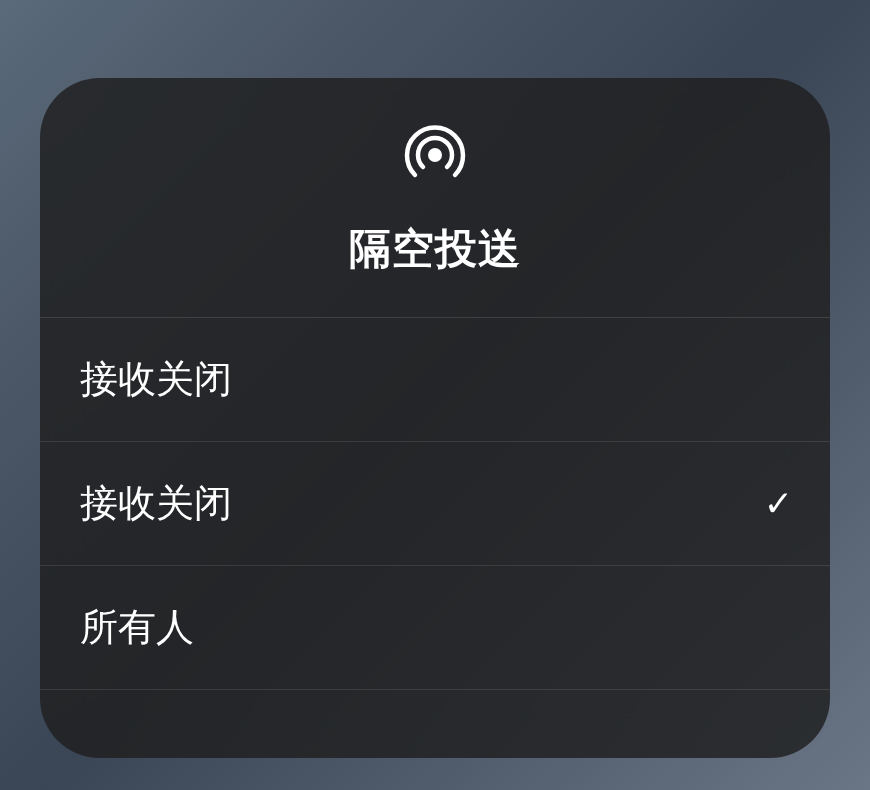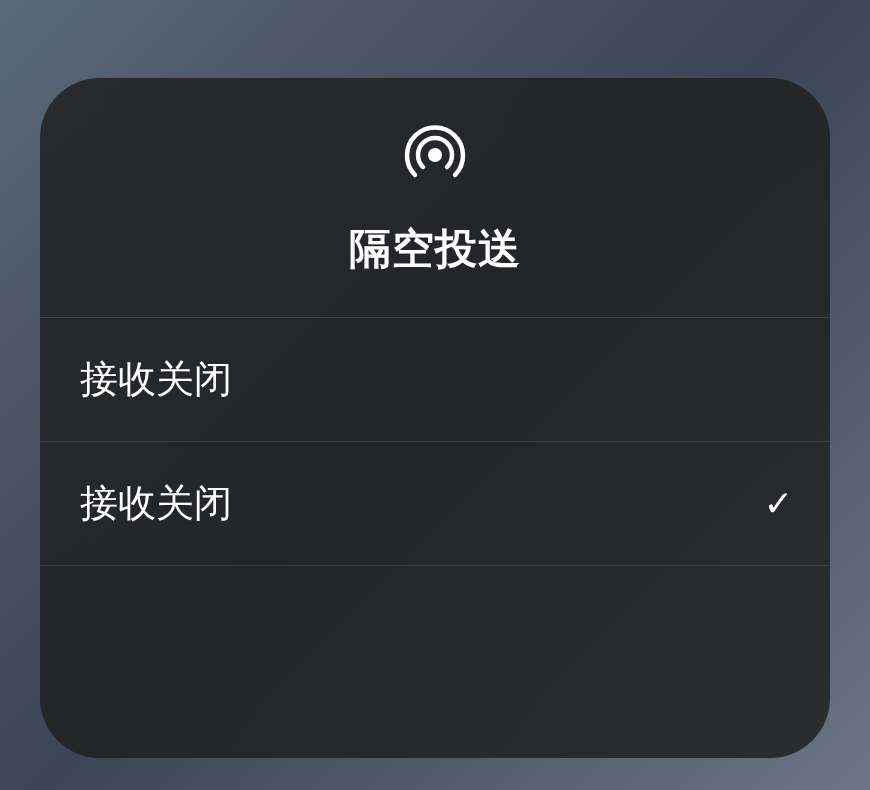--- a/index.html
+++ b/index.html
@@ -94,14 +94,17 @@
   </div>
 
   <div class="options">
     <div class="option-row">
       <span class="option-label">接收关闭</span>
     </div>
     <div class="option-row">
       <span class="option-label">接收关闭</span>
       <span class="checkmark">✓</span>
     </div>
+    <div class="option-row">
+      <span class="option-label">所有人</span>
+    </div>
   </div>
 </div>
 
 </body></html>

